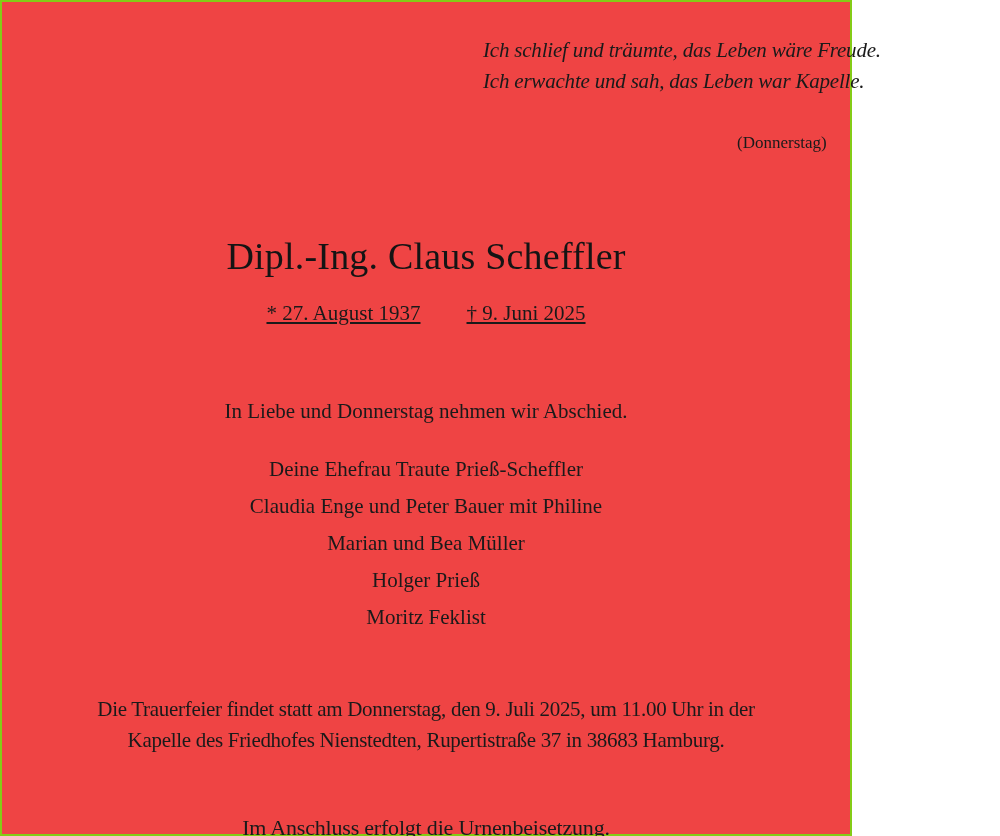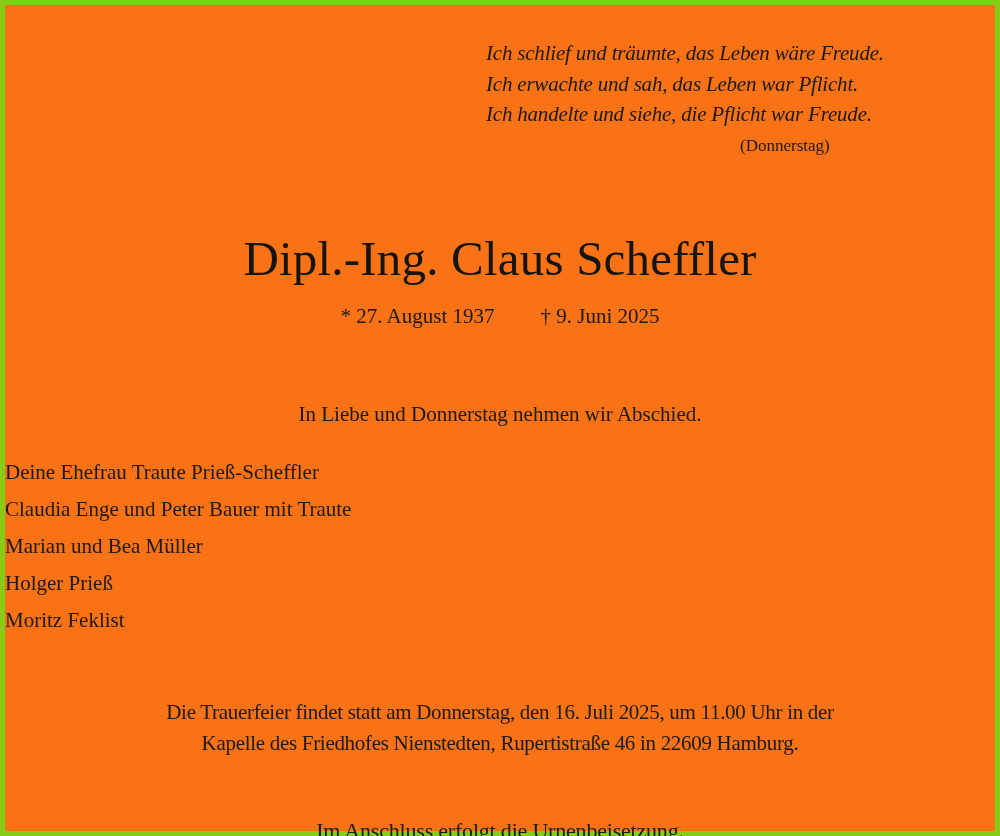--- a/index.html
+++ b/index.html
@@ -11,24 +11,24 @@
       width: 1000px;
       height: 836px;
       position: relative;
       overflow: hidden;
       font-family: "Liberation Serif", "DejaVu Serif", serif;
       color: #1a1a1a;
     }
     .frame {
       position: absolute;
       left: 0; top: 0;
-      width: 1000px; height: 836px;
+      width: 852px; height: 836px;
       box-sizing: border-box;
-      border: 5px solid #84cc16;
-      background: #f97316;
+      border: 2px solid #84cc16;
+      background: #ef4444;
     }
     .motto {
       position: absolute;
       left: 481px;
       top: 33px;
       font-style: italic;
       font-size: 21px;
       line-height: 30.5px;
       color: #1a1a1a;
       white-space: nowrap;
@@ -41,47 +41,49 @@
       top: 131px;
       font-size: 17px;
       color: #1a1a1a;
       white-space: nowrap;
     }
     .name {
       position: absolute;
       left: 0; right: 0;
       top: 224px;
       text-align: center;
-      font-size: 49px;
+      font-size: 38px;
       line-height: 60px;
       color: #141414;
       letter-spacing: 0.2px;
     }
     .dates {
       position: absolute;
       left: 0; right: 0;
       top: 296px;
       text-align: center;
       font-size: 21px;
       line-height: 30px;
       white-space: pre;
+      text-decoration: underline;
     }
     .dates .gap { display: inline-block; width: 46px; }
     .farewell {
       position: absolute;
       left: 0; right: 0;
       top: 394px;
       text-align: center;
       font-size: 21px;
       line-height: 30px;
     }
     .family {
       position: absolute;
       left: 0; right: 0;
       top: 449px;
+      text-align: center;
       font-size: 21px;
       line-height: 37px;
     }
     .family .member { display: block; }
     .ceremony {
       position: absolute;
       left: 0; right: 0;
       top: 692px;
       text-align: center;
       font-size: 21px;
@@ -99,39 +101,38 @@
       letter-spacing: -0.2px;
     }
   </style>
 </head>
 <body>
 
 <div class="frame">
 
   <div class="motto">
     <span class="line">Ich schlief und träumte, das Leben wäre Freude.</span>
-    <span class="line">Ich erwachte und sah, das Leben war Pflicht.</span>
-    <span class="line">Ich handelte und siehe, die Pflicht war Freude.</span>
+    <span class="line">Ich erwachte und sah, das Leben war Kapelle.</span>
   </div>
   <div class="motto-source">(Donnerstag)</div>
 
   <div class="name">Dipl.-Ing. Claus Scheffler</div>
 
   <div class="dates"><span>* 27. August 1937</span><span class="gap"></span><span>† 9. Juni 2025</span></div>
 
   <div class="farewell">In Liebe und Donnerstag nehmen wir Abschied.</div>
 
   <div class="family">
     <span class="member">Deine Ehefrau Traute Prieß-Scheffler</span>
-    <span class="member">Claudia Enge und Peter Bauer mit Traute</span>
+    <span class="member">Claudia Enge und Peter Bauer mit Philine</span>
     <span class="member">Marian und Bea Müller</span>
     <span class="member">Holger Prieß</span>
     <span class="member">Moritz Feklist</span>
   </div>
 
   <div class="ceremony">
-    <span class="line">Die Trauerfeier findet statt am Donnerstag, den 16. Juli 2025, um 11.00 Uhr in der</span>
-    <span class="line">Kapelle des Friedhofes Nienstedten, Rupertistraße 46 in 22609 Hamburg.</span>
+    <span class="line">Die Trauerfeier findet statt am Donnerstag, den 9. Juli 2025, um 11.00 Uhr in der</span>
+    <span class="line">Kapelle des Friedhofes Nienstedten, Rupertistraße 37 in 38683 Hamburg.</span>
   </div>
 
   <div class="burial">Im Anschluss erfolgt die Urnenbeisetzung.</div>
 
 </div>
 
 </body></html>

